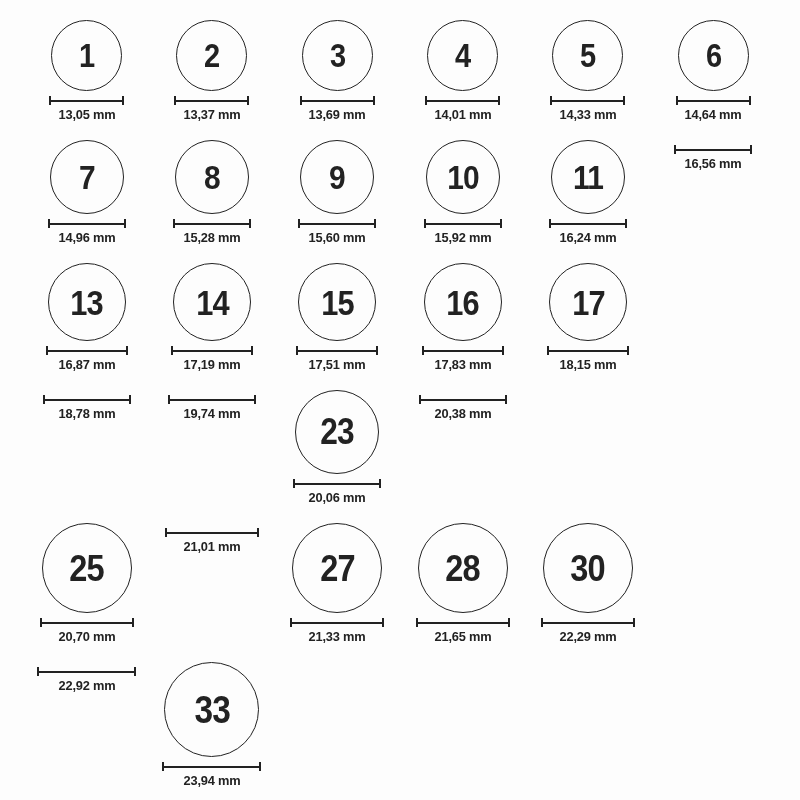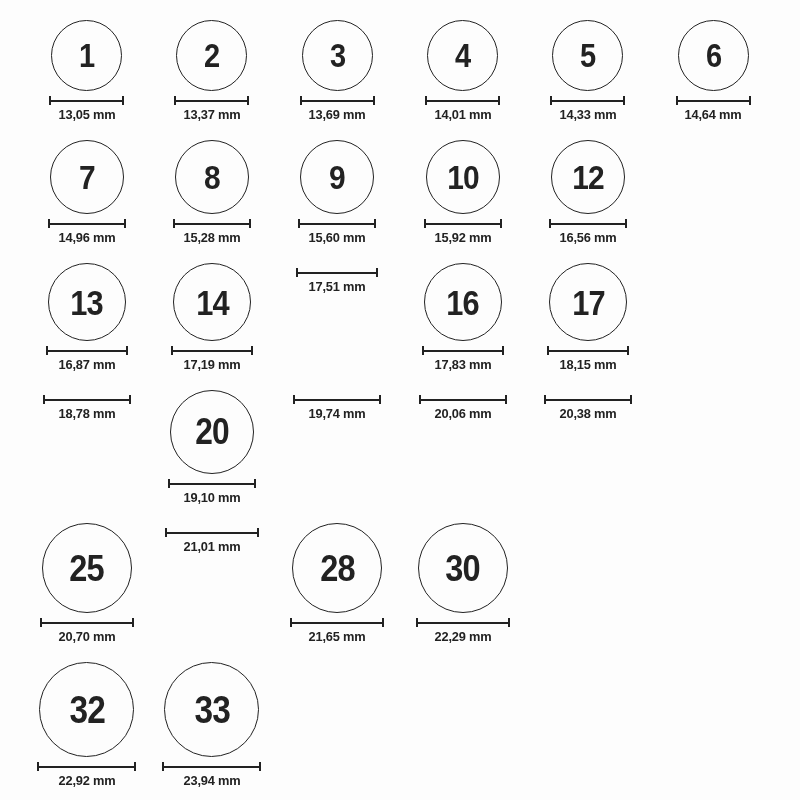--- a/index.html
+++ b/index.html
@@ -165,25 +165,29 @@
   </div>
 
   <div class="cell">
     <div class="circle">
       <span class="num">10</span>
     </div>
     <div class="dimline"></div>
     <div class="size-label">15,92 mm</div>
   </div>
 
-
-  <div class="cell">
-    <div class="circle">
-      <span class="num">12</span>
-    </div>
+  <div class="cell">
+    <div class="circle">
+      <span class="num">11</span>
+    </div>
+    <div class="dimline"></div>
+    <div class="size-label">16,24 mm</div>
+  </div>
+
+  <div class="cell">
     <div class="dimline"></div>
     <div class="size-label">16,56 mm</div>
   </div>
 </div>
     <div class="row row2">
   <div class="cell">
     <div class="circle">
       <span class="num">13</span>
     </div>
     <div class="dimline"></div>
@@ -192,20 +196,23 @@
 
   <div class="cell">
     <div class="circle">
       <span class="num">14</span>
     </div>
     <div class="dimline"></div>
     <div class="size-label">17,19 mm</div>
   </div>
 
   <div class="cell">
+    <div class="circle">
+      <span class="num">15</span>
+    </div>
     <div class="dimline"></div>
     <div class="size-label">17,51 mm</div>
   </div>
 
   <div class="cell">
     <div class="circle">
       <span class="num">16</span>
     </div>
     <div class="dimline"></div>
     <div class="size-label">17,83 mm</div>
@@ -219,35 +226,31 @@
     <div class="size-label">18,15 mm</div>
   </div>
 
 </div>
     <div class="row row3">
   <div class="cell">
     <div class="dimline"></div>
     <div class="size-label">18,78 mm</div>
   </div>
 
-  <div class="cell">
-    <div class="circle">
-      <span class="num">20</span>
-    </div>
-    <div class="dimline"></div>
-    <div class="size-label">19,10 mm</div>
-  </div>
 
 
   <div class="cell">
     <div class="dimline"></div>
     <div class="size-label">19,74 mm</div>
   </div>
 
   <div class="cell">
+    <div class="circle">
+      <span class="num">23</span>
+    </div>
     <div class="dimline"></div>
     <div class="size-label">20,06 mm</div>
   </div>
 
   <div class="cell">
     <div class="dimline"></div>
     <div class="size-label">20,38 mm</div>
   </div>
 </div>
     <div class="row row4">
@@ -257,20 +260,27 @@
     </div>
     <div class="dimline"></div>
     <div class="size-label">20,70 mm</div>
   </div>
 
   <div class="cell">
     <div class="dimline"></div>
     <div class="size-label">21,01 mm</div>
   </div>
 
+  <div class="cell">
+    <div class="circle">
+      <span class="num">27</span>
+    </div>
+    <div class="dimline"></div>
+    <div class="size-label">21,33 mm</div>
+  </div>
 
   <div class="cell">
     <div class="circle">
       <span class="num">28</span>
     </div>
     <div class="dimline"></div>
     <div class="size-label">21,65 mm</div>
   </div>
 
 
@@ -278,23 +288,20 @@
     <div class="circle">
       <span class="num">30</span>
     </div>
     <div class="dimline"></div>
     <div class="size-label">22,29 mm</div>
   </div>
 </div>
     <div class="row row5">
 
   <div class="cell">
-    <div class="circle">
-      <span class="num">32</span>
-    </div>
     <div class="dimline"></div>
     <div class="size-label">22,92 mm</div>
   </div>
 
   <div class="cell">
     <div class="circle">
       <span class="num">33</span>
     </div>
     <div class="dimline"></div>
     <div class="size-label">23,94 mm</div>

